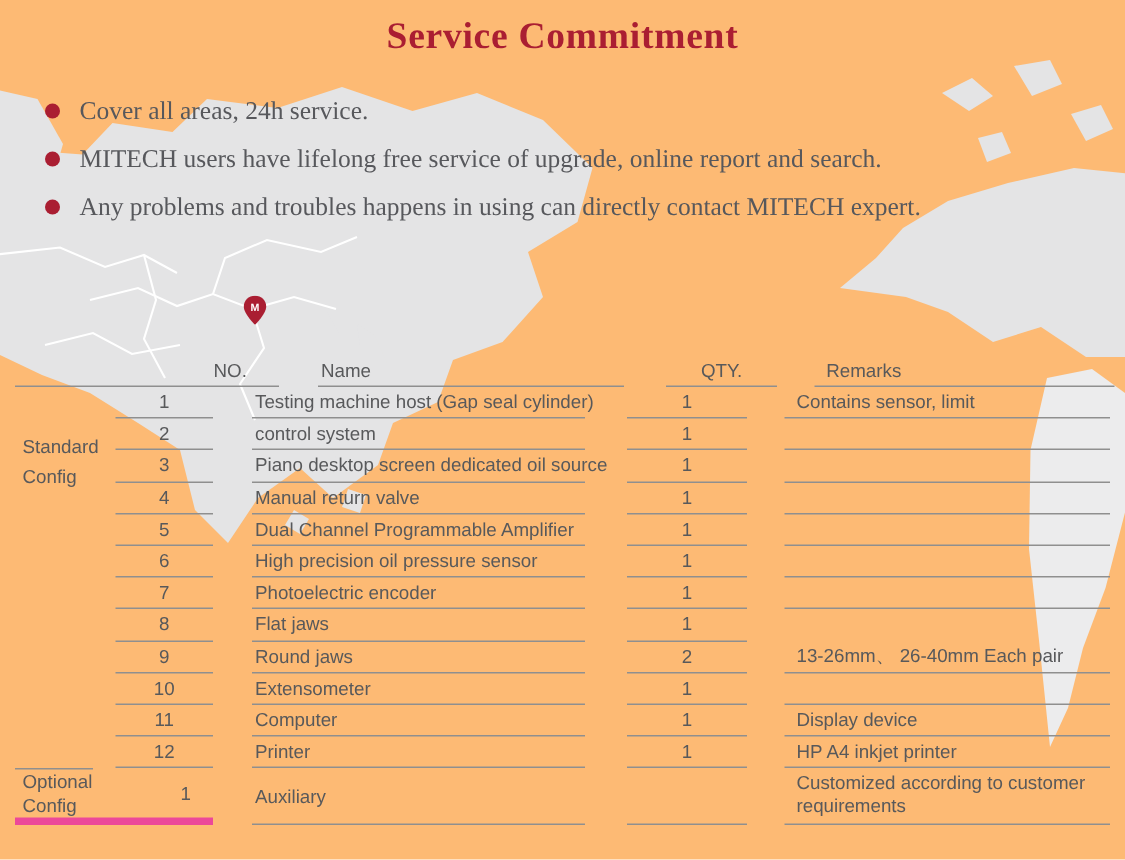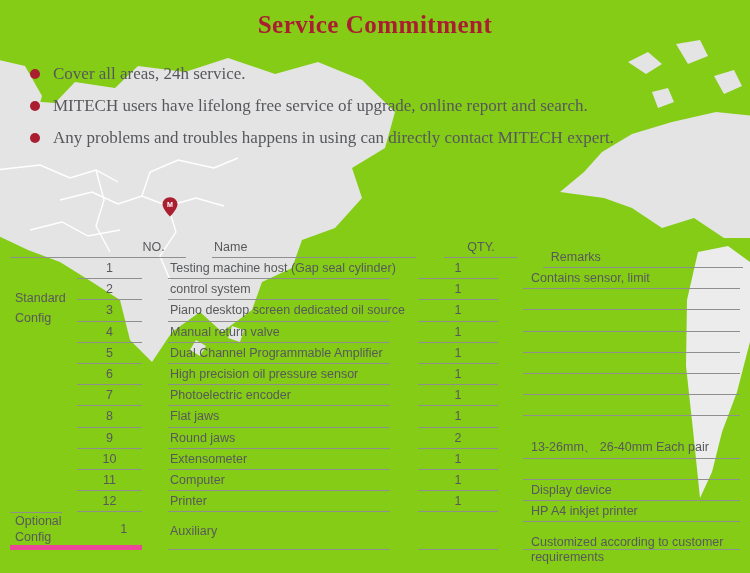--- a/index.html
+++ b/index.html
@@ -1,17 +1,17 @@
 <!DOCTYPE html>
 <html><head>
 <meta charset="utf-8">
 <style>
   html,body { margin:0; padding:0; background:#fff; }
   .stage {
-    position:relative; width:750px; height:573px; background:#84cc16;
+    position:relative; width:750px; height:573px; background:#fdba74;
     overflow:hidden; font-family:"Liberation Sans", sans-serif;
   }
   
   .map { position:absolute; left:0; top:0; width:750px; height:573px; }
   .map path.land { fill:#e4e4e5; stroke:none; }
   .map path.land-faint { fill:#ececed; stroke:none; }
   .map path.border { fill:none; stroke:#ffffff; stroke-width:1.4; }
   
   .title {
     position:absolute; left:0; width:750px; text-align:center;
@@ -34,21 +34,21 @@
   }
   .row { display:flex; align-items:center; height:21.2px; box-sizing:border-box; }
   .cell { box-sizing:border-box; height:100%; display:flex; align-items:center; white-space:nowrap; }
   .c-cat  { width:67px;  padding-left:5px; }
   .c-no   { width:65px;  justify-content:center; }
   .g1 { width:26px; flex:0 0 auto; }
   .c-name { width:222px; padding-left:2px; }
   .g2 { width:28px; flex:0 0 auto; }
   .c-qty  { width:80px;  justify-content:center; }
   .g3 { width:25px; flex:0 0 auto; }
-  .c-rem  { width:217px; padding-left:8px;margin-top:20px; }
+  .c-rem  { width:217px; padding-left:8px; }
   .bb { border-bottom:1px solid #8f8f8f; }
   .catno { display:flex; height:100%; box-sizing:border-box;gap:44px; }
   
   .row.header { height:21px; }
   
   .section { display:flex; }
   .cat-label {
     width:67px; box-sizing:border-box; padding-left:5px; padding-top:32px;
     display:flex; flex-direction:column; justify-content:flex-start; gap:4px;
   }

